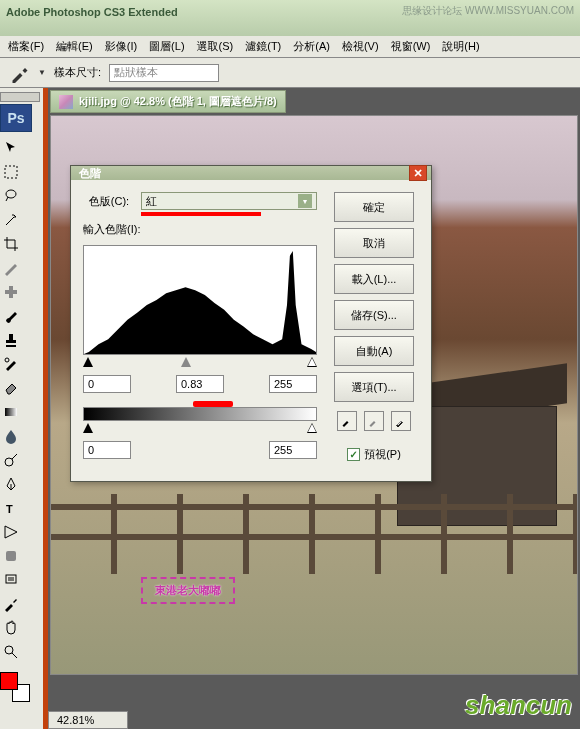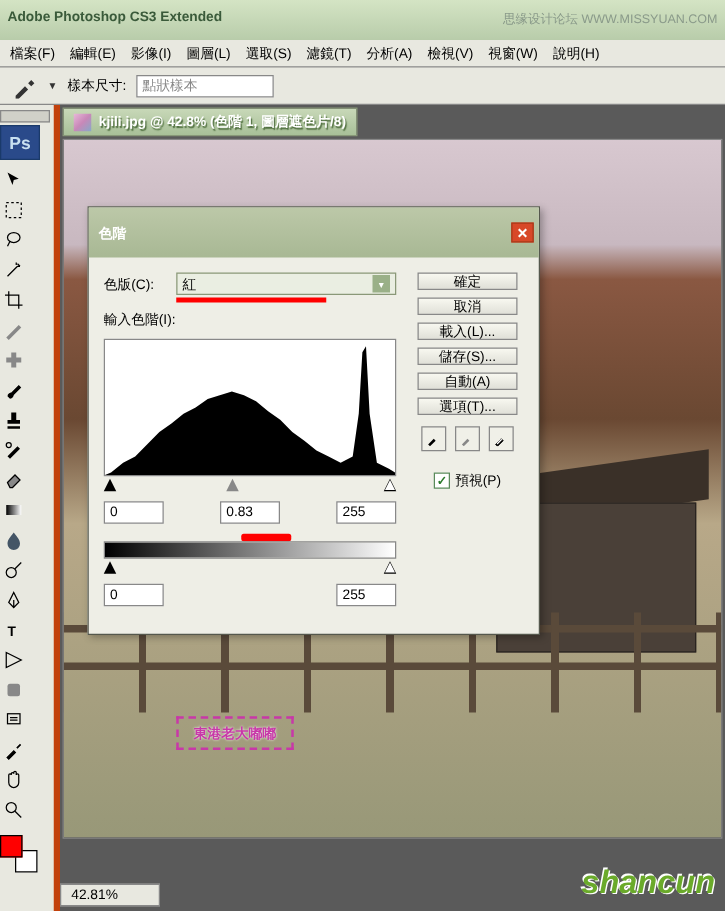--- a/index.html
+++ b/index.html
@@ -1,17 +1,17 @@
 <!DOCTYPE html>
 <html><head>
 <meta charset="utf-8">
 <style>
 *{margin:0;padding:0;box-sizing:border-box;font-family:"Microsoft YaHei",sans-serif;font-size:11px}
 body{width:580px;height:729px;background:#404040;position:relative;overflow:hidden}
-.title-bar{height:32px;background:linear-gradient(#d4e4c4,#b8ccaa);display:flex;align-items:flex-start;padding:8px 6px;justify-content:space-between}
+.title-bar{height:32px;background:linear-gradient(#d4e4c4,#b8ccaa);display:flex;align-items:flex-end;padding:18px 6px;justify-content:space-between}
 .title-text{color:#3a5a3a;font-weight:bold}
 .watermark-top{color:#8a9a8a;font-size:10px}
 .menu-bar{height:22px;background:#e8e8e0;display:flex;align-items:center;padding:0 4px;gap:4px;border-bottom:1px solid #888}
 .menu-item{padding:2px 4px;color:#000}
 .options-bar{height:30px;background:#e8e8e0;display:flex;align-items:center;padding:0 10px;gap:8px;border-bottom:1px solid #888}
 .tool-icon{width:20px;height:20px;display:flex;align-items:center;justify-content:center}
 .dropdown-arrow{font-size:8px;color:#333}
 .sample-select{width:110px;height:18px;border:1px solid #888;background:#fff;padding:0 4px;color:#888}
 .main-area{display:flex;height:calc(100% - 72px)}
 .tools-panel{width:48px;background:#e8e8e0;border-right:5px solid #c2410c;display:flex;flex-direction:column;align-items:flex-start;padding-top:4px}
@@ -31,29 +31,29 @@
 .barn{position:absolute;right:20px;top:290px;width:160px;height:120px;background:#4a4038;border:1px solid #2a2420}
 .barn-roof{position:absolute;right:10px;top:260px;width:180px;height:40px;background:#3a3028;transform:skewY(-8deg)}
 .fence{position:absolute;bottom:100px;left:0;right:0;height:80px;background:repeating-linear-gradient(90deg,transparent 0,transparent 60px,#5a4a3a 60px,#5a4a3a 66px)}
 .fence::before,.fence::after{content:"";position:absolute;left:0;right:0;height:6px;background:#5a4a3a}
 .fence::before{top:10px}.fence::after{top:40px}
 .zoom-status{position:absolute;bottom:16px;left:0;background:#e8e8e0;padding:2px 8px;border:1px solid #888;width:80px}
 .overlay-stamp{position:absolute;bottom:70px;left:90px;color:#c838a8;font-size:22px;font-weight:bold;text-shadow:0 0 2px #fff;font-family:"SimSun"}
 .stamp-border{border:2px dashed #c838a8;padding:4px 12px}
 .shancun{position:absolute;bottom:8px;right:8px;color:#6aaa2a;font-size:26px;font-weight:bold;font-style:italic;text-shadow:1px 1px 0 #fff,-1px -1px 0 #fff}
 .dialog{position:absolute;left:70px;top:165px;width:362px;background:#eeeee6;border:1px solid #55584d;box-shadow:2px 2px 6px rgba(0,0,0,0.3)}
-.dialog-title{height:40px;background:linear-gradient(#bcc8a8,#a8b894);display:flex;align-items:center;justify-content:space-between;padding:0 4px}
+.dialog-title{height:14px;background:linear-gradient(#bcc8a8,#a8b894);display:flex;align-items:center;justify-content:space-between;padding:0 4px}
 .dialog-title-text{color:#fff;font-weight:bold;padding-left:4px}
 .close-btn{width:18px;height:16px;background:#d84828;border:1px solid #a83818;color:#fff;display:flex;align-items:center;justify-content:center;font-weight:bold}
 .dialog-body{display:flex;padding:12px}
 .dialog-left{flex:1;padding-right:12px}
 .dialog-right{width:90px;display:flex;flex-direction:column;gap:6px;align-items:center}
-.btn{width:80px;height:14px;background:linear-gradient(#f8f8f0,#e0e0d8);border:1px solid #888;display:flex;align-items:center;justify-content:center;color:#000}
+.btn{width:80px;height:30px;background:linear-gradient(#f8f8f0,#e0e0d8);border:1px solid #888;display:flex;align-items:center;justify-content:center;color:#000}
 .row{display:flex;align-items:center;gap:6px;margin-bottom:8px}
-.label{text-align:left;min-width:52px}
+.label{text-align:center;min-width:52px}
 .channel-select{flex:1;height:18px;border:1px solid #8a9878;background:#eaeee2;padding:0 4px;display:flex;align-items:center;justify-content:space-between}
 .ch-arrow{width:14px;height:14px;background:#9ab088;display:flex;align-items:center;justify-content:center;color:#fff;font-size:8px}
 .underline-red{height:4px;background:#f00;margin:-6px 0 6px 58px;width:120px}
 .underline-red2{height:6px;background:#f00;margin:-2px 0 0 110px;width:40px;border-radius:2px}
 .histogram{height:110px;border:1px solid #888;background:#fff;margin-bottom:2px;position:relative;overflow:hidden}
 .histo-svg{width:100%;height:100%}
 .slider-track{height:12px;position:relative;margin-bottom:6px}
 .tri{position:absolute;width:0;height:0;border-left:5px solid transparent;border-right:5px solid transparent;top:0}
 .tri-black{border-bottom:10px solid #000;left:0}
 .tri-gray{border-bottom:10px solid #888;left:42%}

